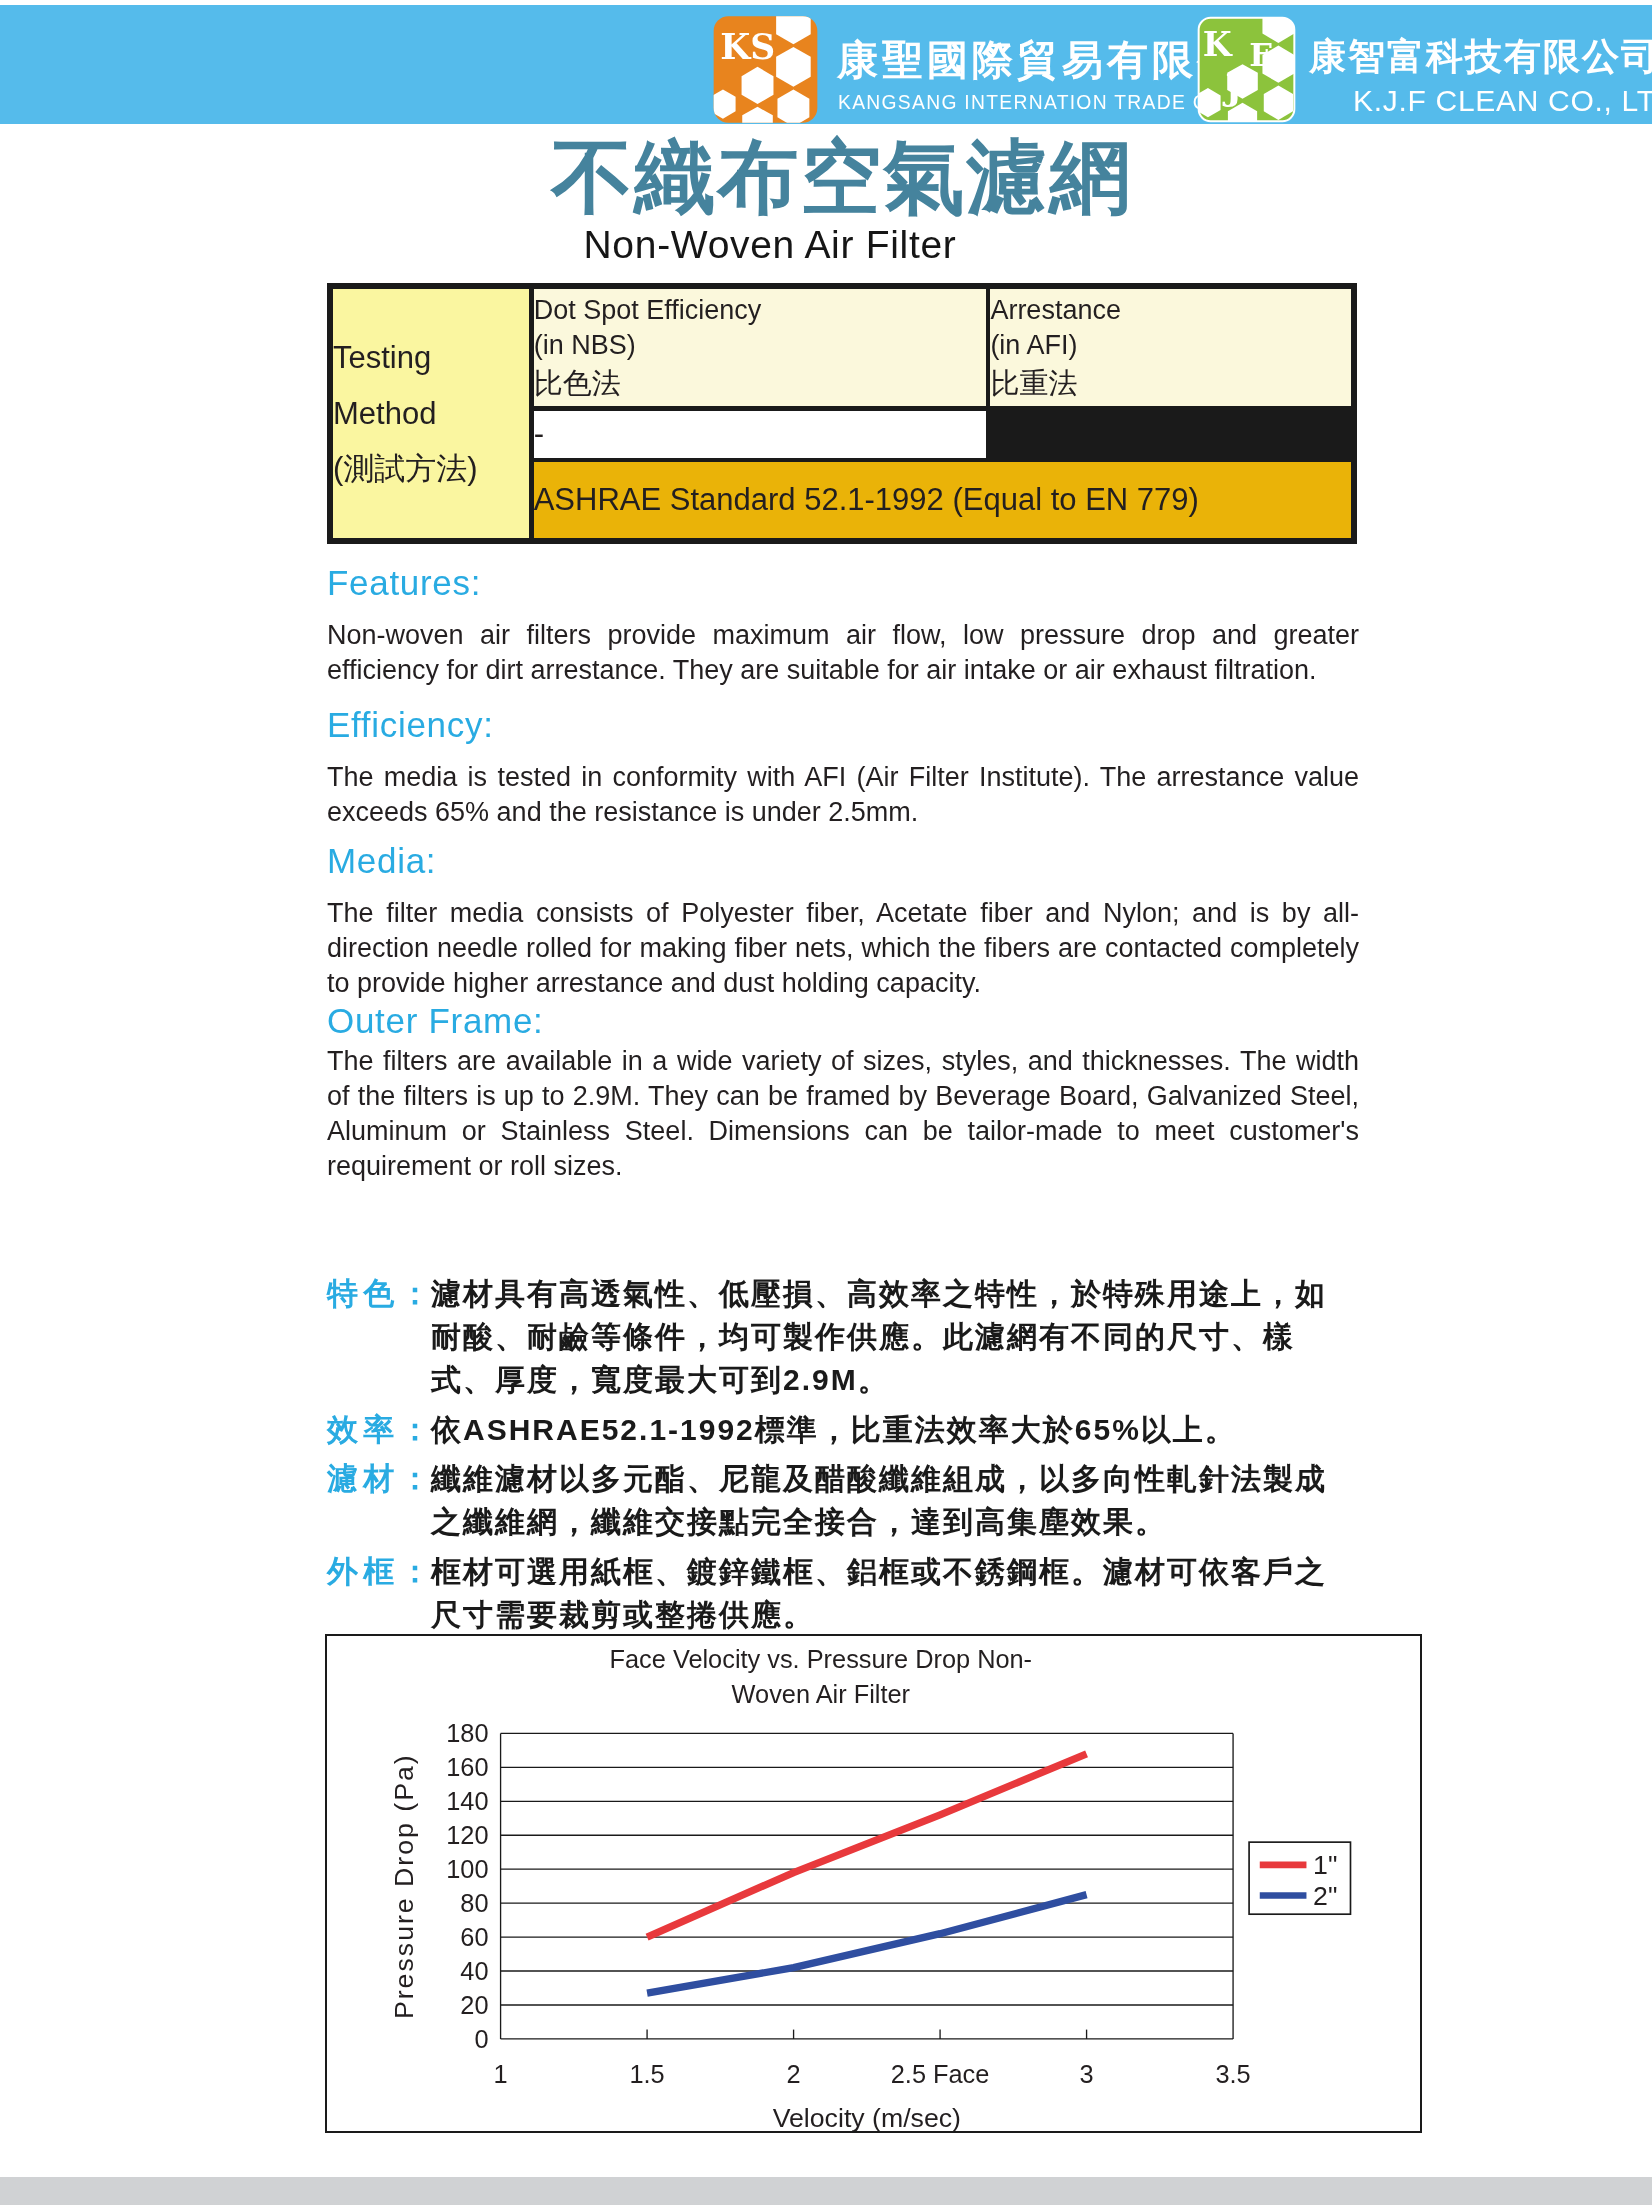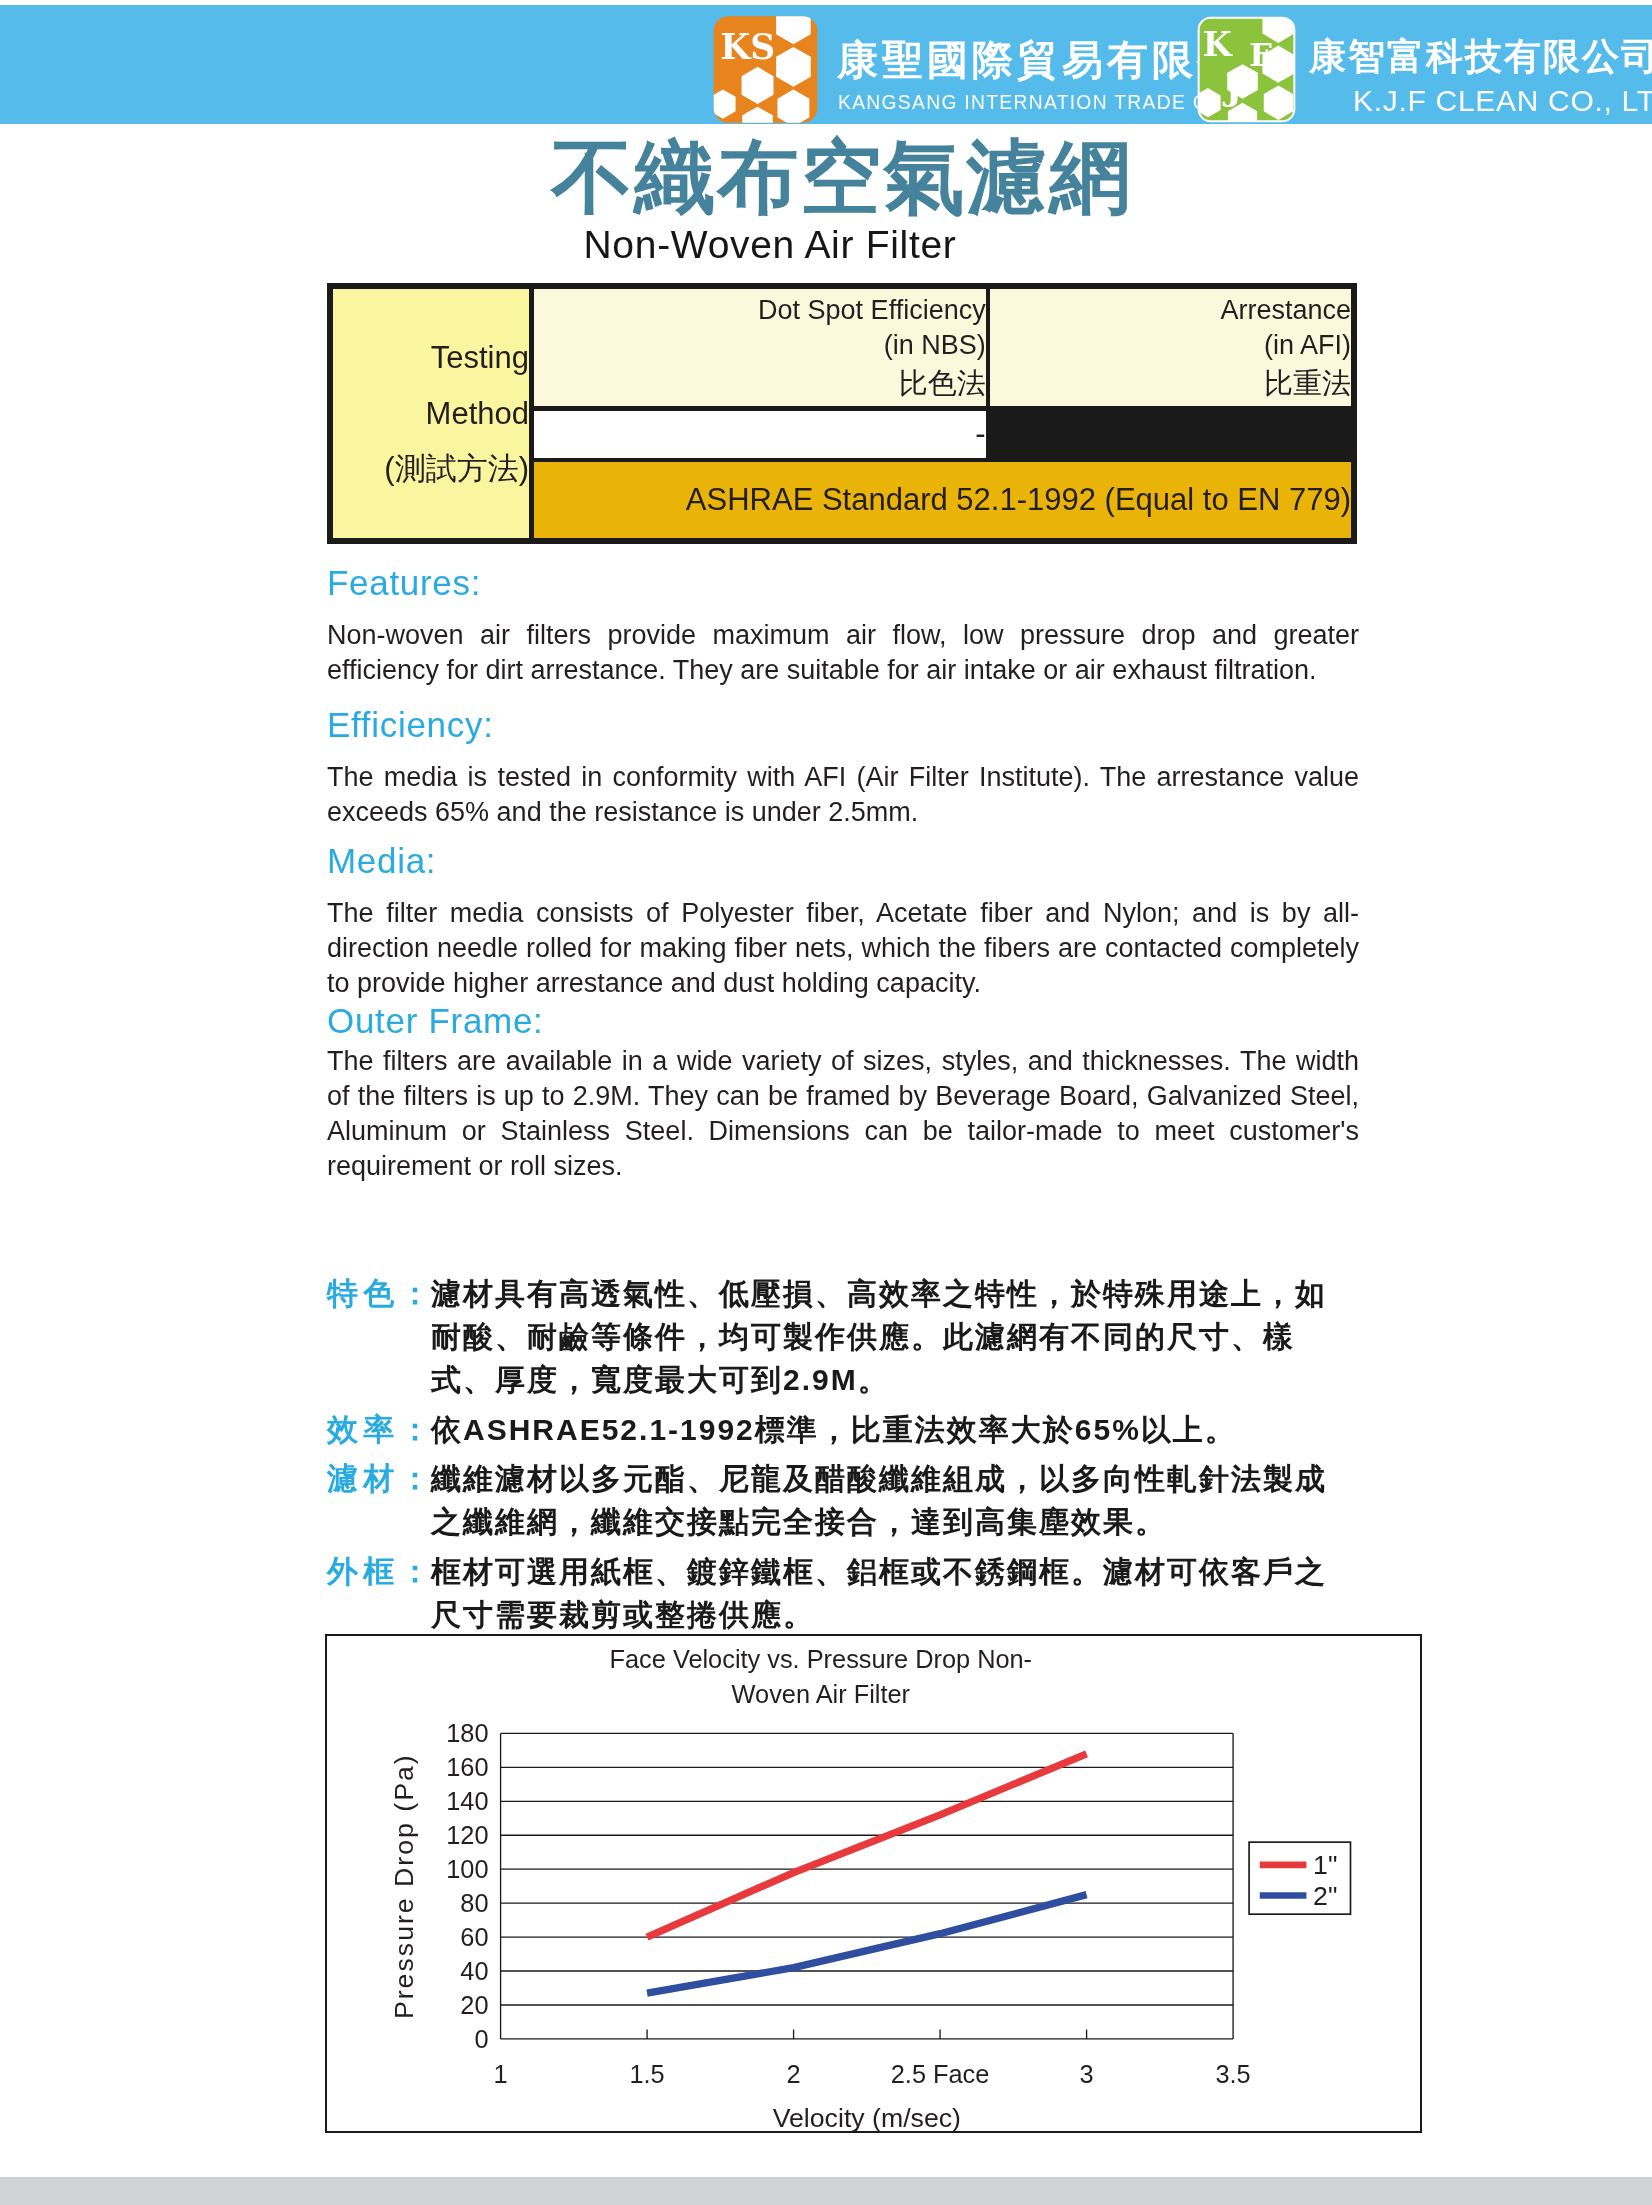--- a/index.html
+++ b/index.html
@@ -21,21 +21,21 @@
   
   .title-wrap{position:absolute;left:327px;top:132px;width:1030px;text-align:center;}
   .title-inner{display:inline-block;text-align:left;}
   .title-zh{font-size:81px;font-weight:bold;color:#45839D;letter-spacing:2px;line-height:1.12;text-align:right;}
   .title-en{font-size:39px;color:#161616;margin-top:0px;letter-spacing:0.7px;margin-left:32px;}
 
   
   .spec-table{position:absolute;left:327px;top:283px;width:1030px;height:261px;
               display:grid;grid-template-columns:196px 452px 1fr;grid-template-rows:117px 47px 1fr;
               background:#1a1a1a;border:6.7px solid #1a1a1a;gap:4.7px;box-sizing:border-box;}
-  .cell{display:flex;flex-direction:column;align-items:flex-end;justify-content:center;text-align:center;}
+  .cell{display:flex;flex-direction:column;align-items:flex-start;justify-content:center;text-align:center;}
   .cell-method{grid-row:1/4;background:#FAF6A0;font-size:31px;line-height:1.8;}
   .cell-h{background:#FBF8DC;font-size:27px;line-height:1.32;}
   .cell-h .zh-line{font-size:29px;}
   .cell-v{background:#ffffff;font-size:31px;}
   .cell-f{grid-column:2/4;background:#eab308;font-size:31px;}
 
   
   .sec-h{position:absolute;left:327px;font-size:35px;color:#29ABE2;letter-spacing:0.7px;}
   .sec-b{position:absolute;left:327px;width:1032px;font-size:27px;line-height:35px;
          text-align:justify;color:#231F20;}

